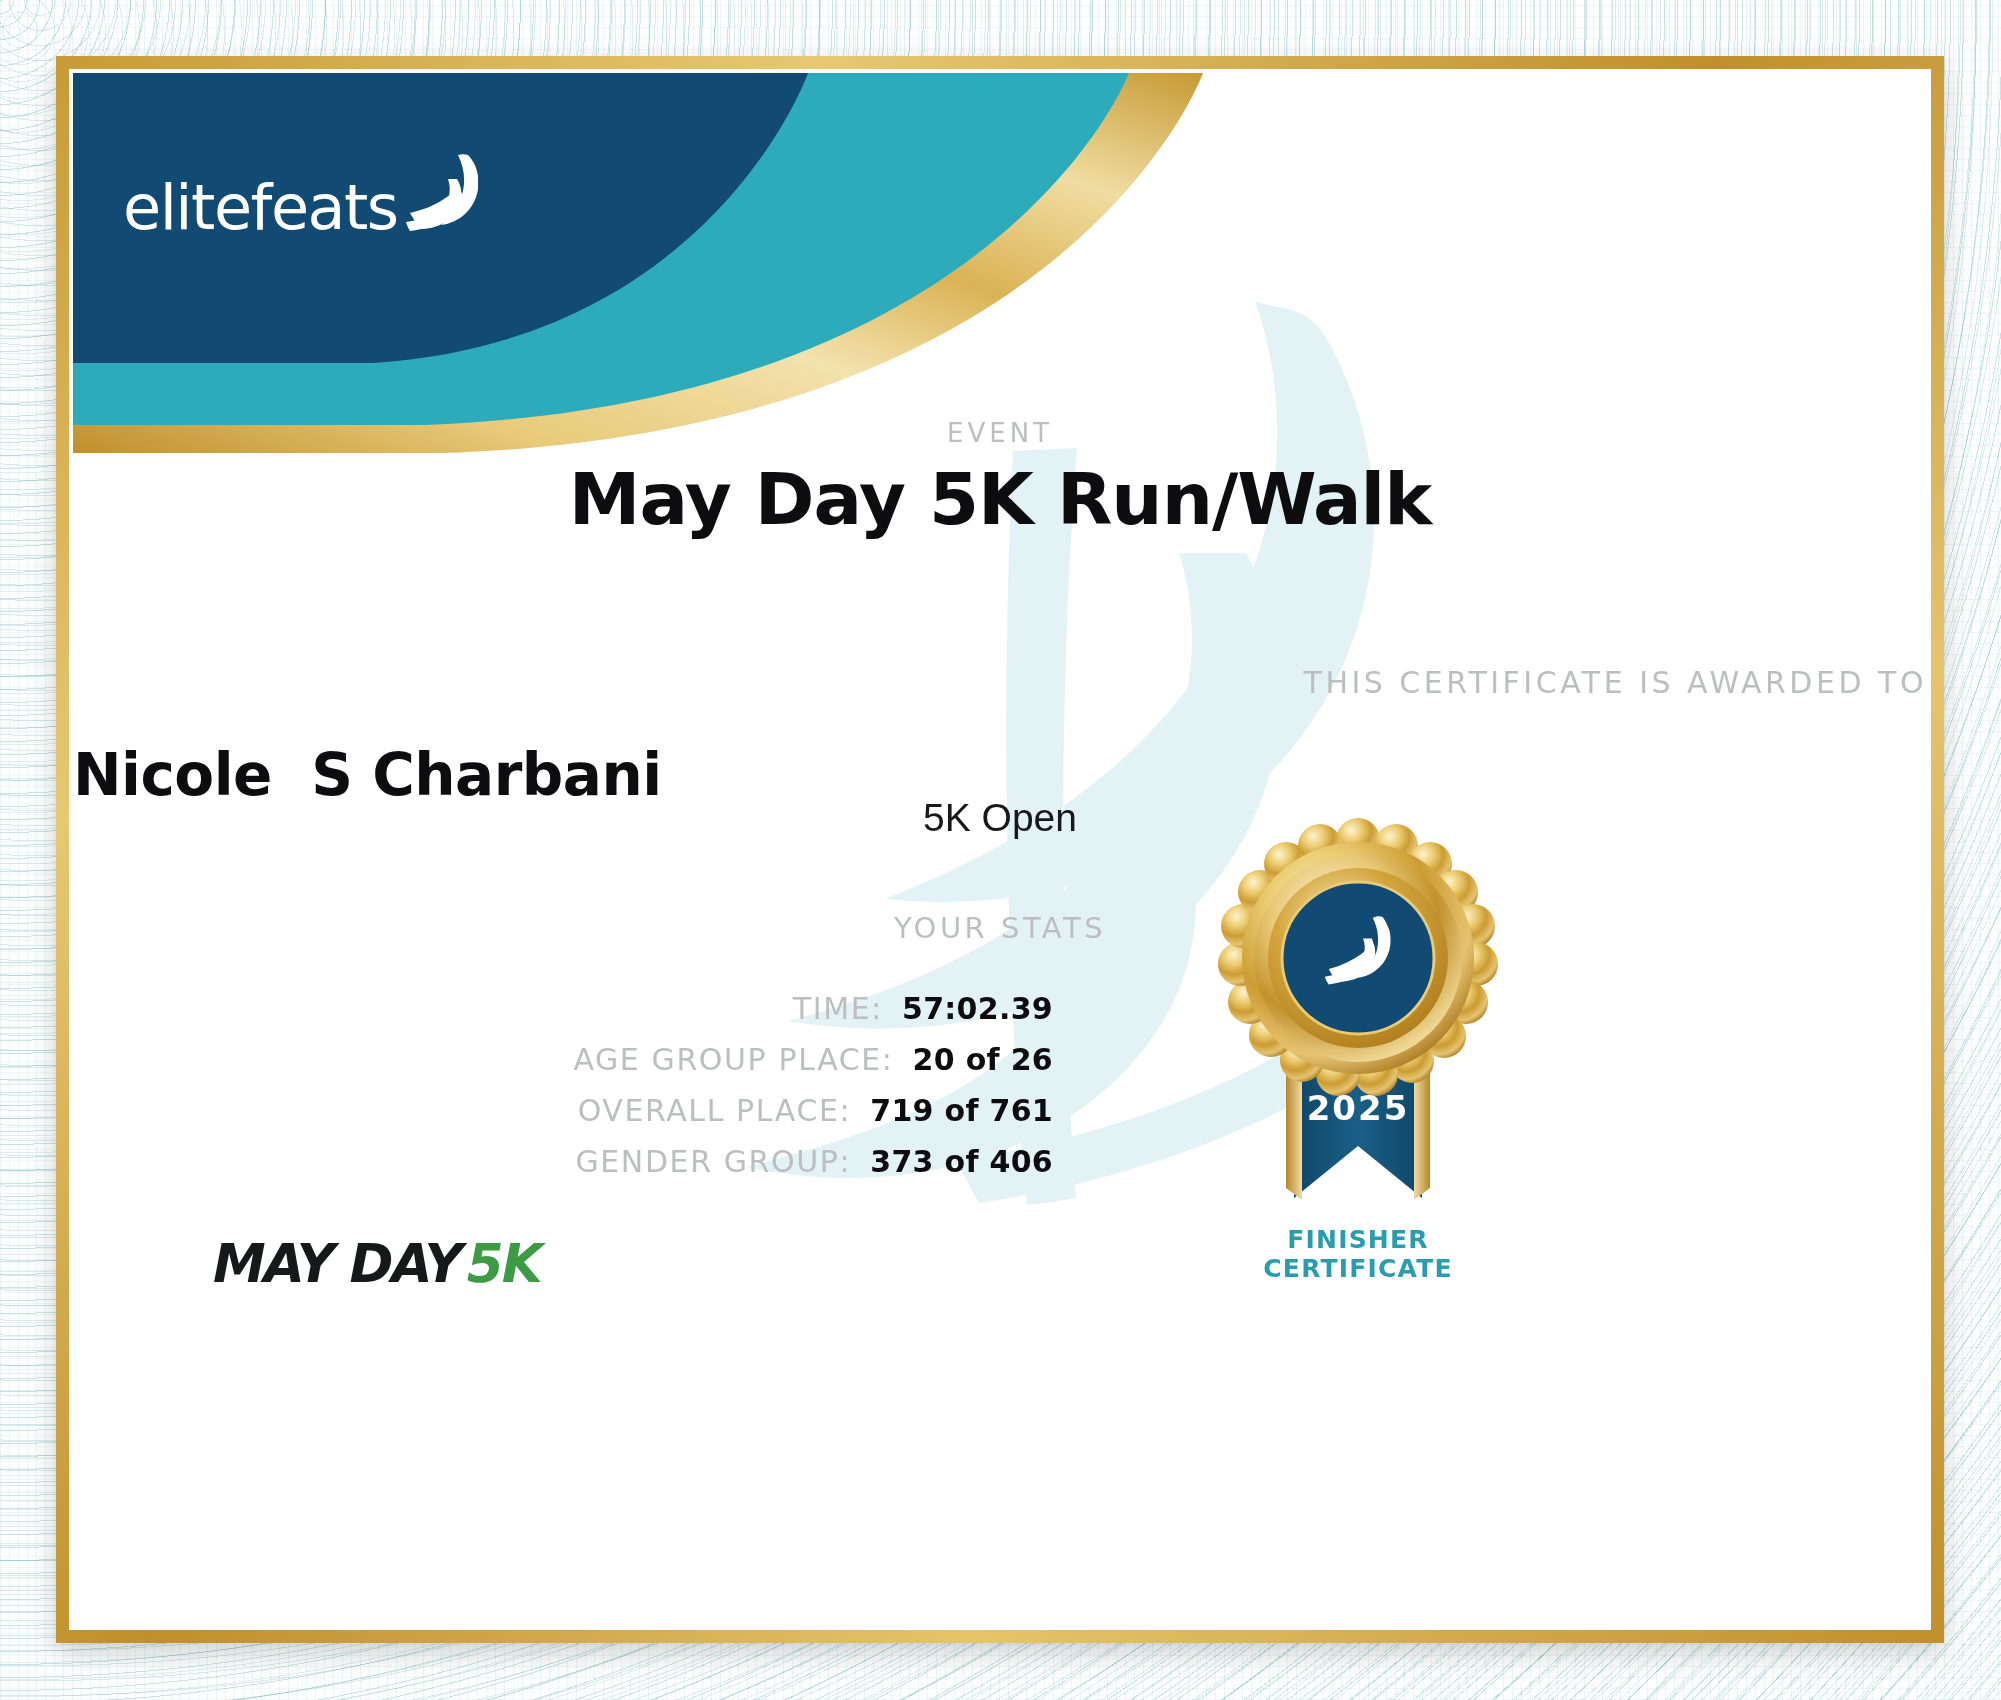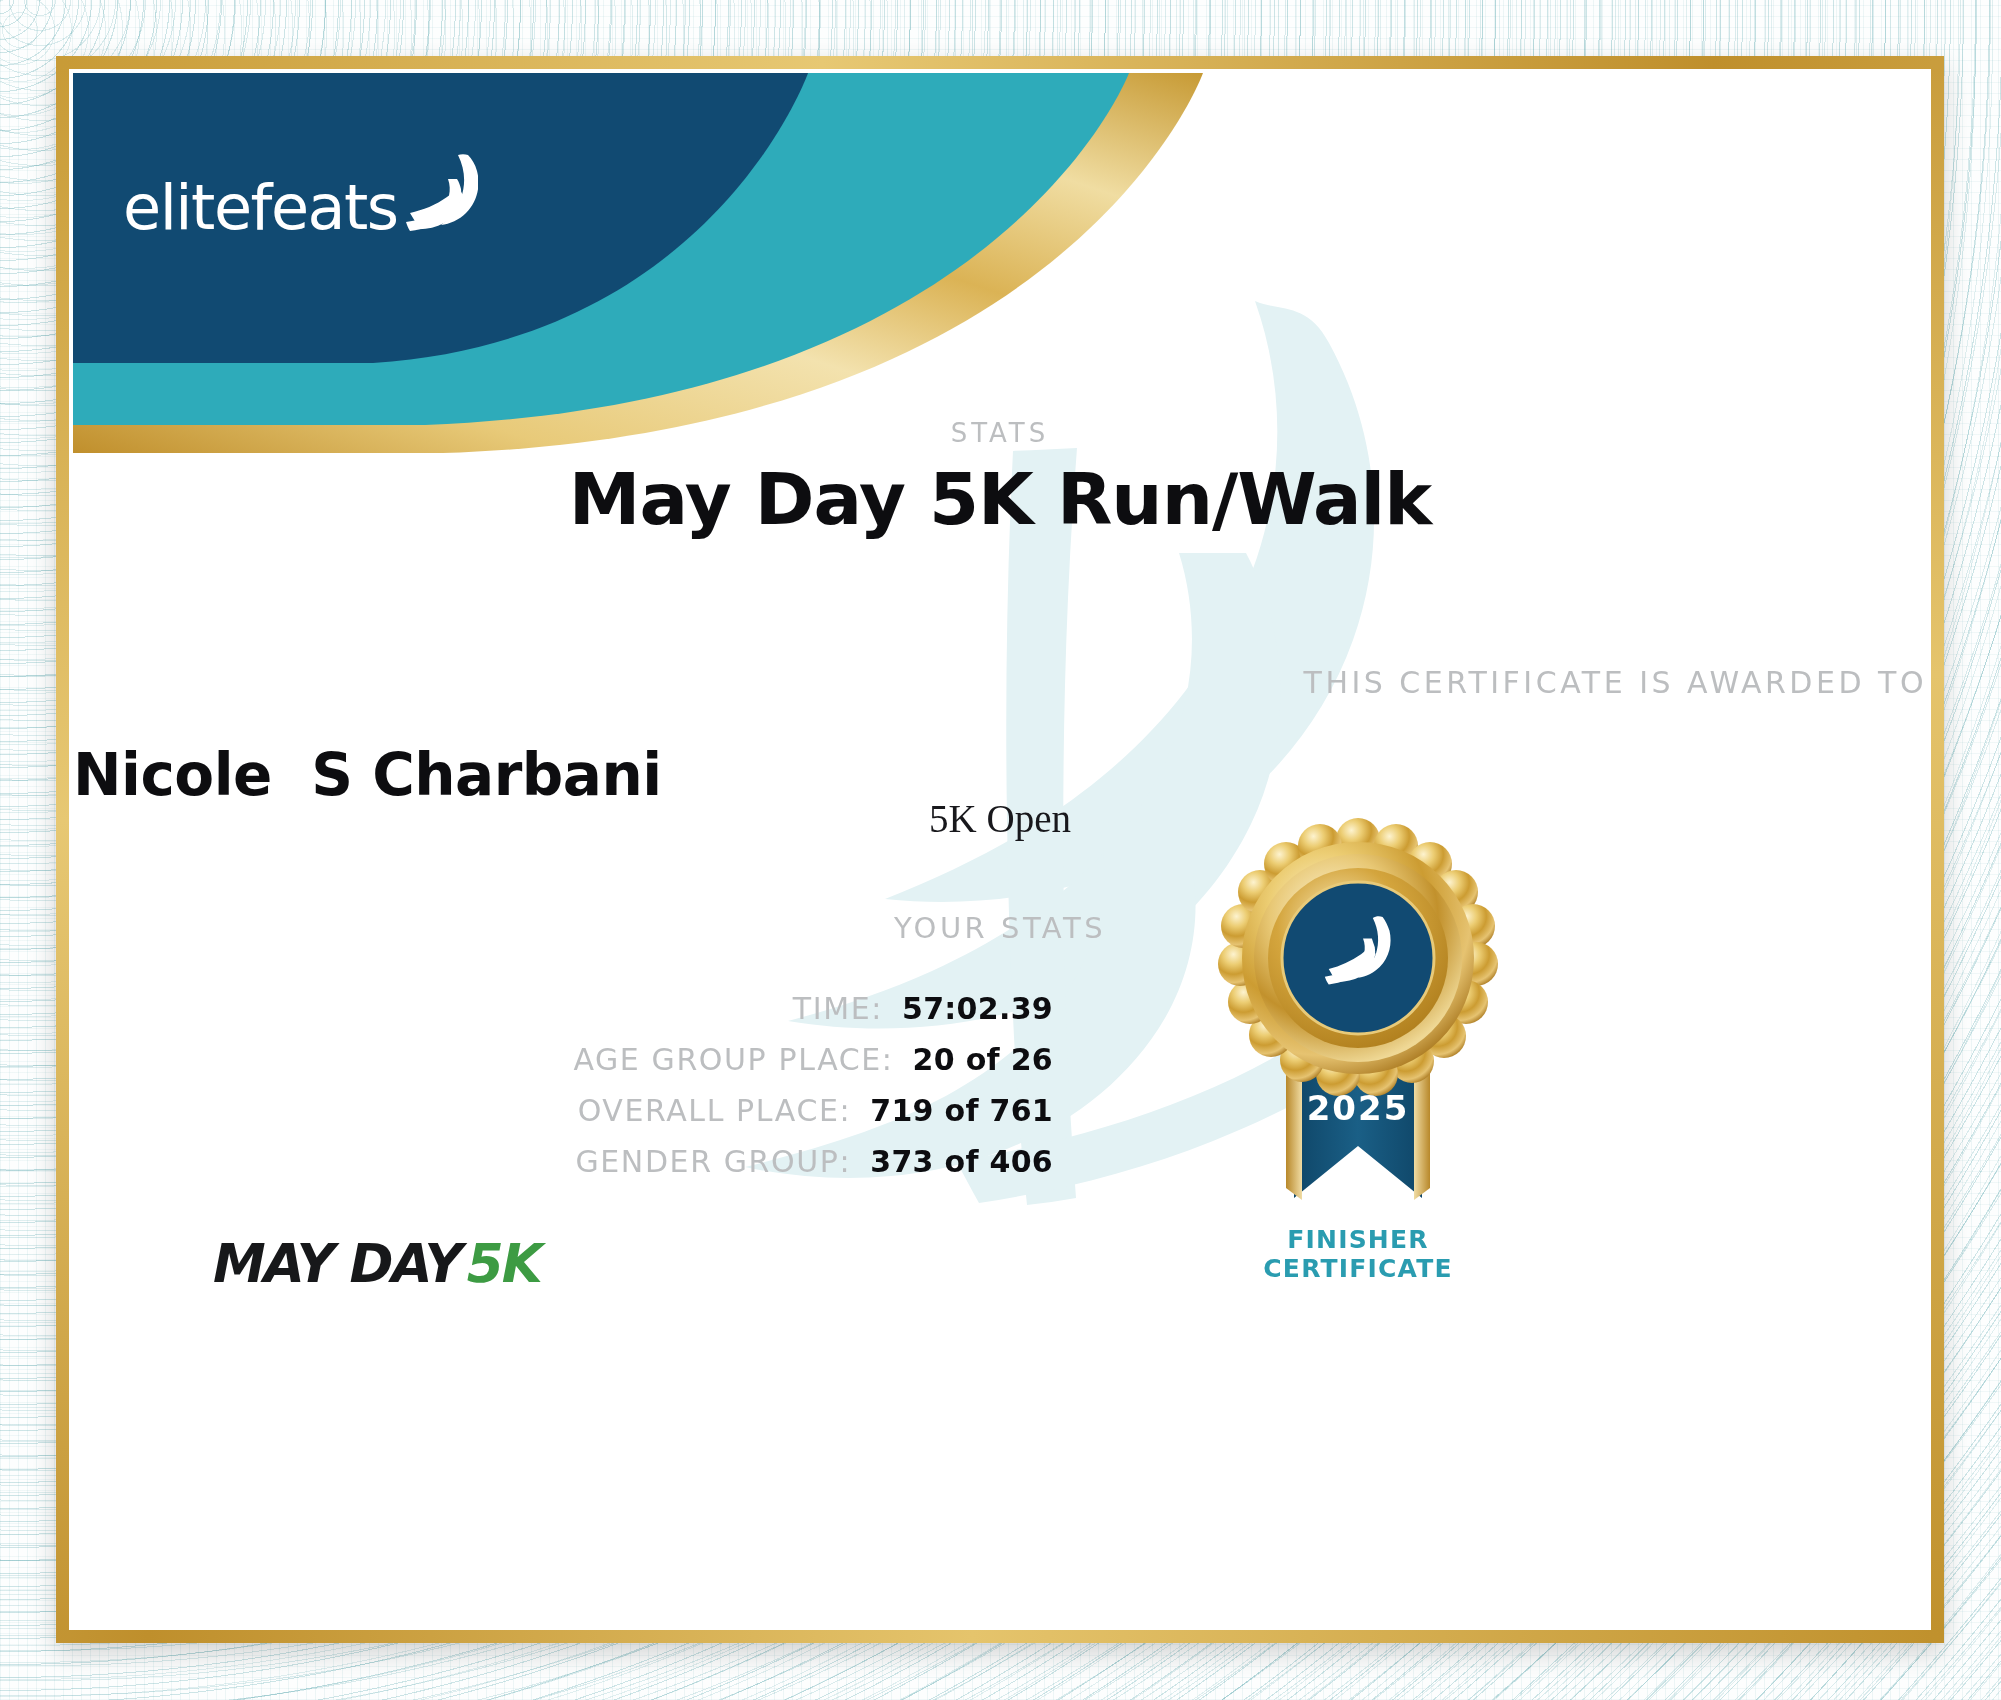--- a/index.html
+++ b/index.html
@@ -132,21 +132,21 @@
     font-weight:bold;
     font-size:58px;
     color:#0d0d10;
     letter-spacing:-0.5px;
     white-space:pre;
   }
   .division{
     position:absolute;
     left:0;right:0;top:723px;
     text-align:center;
-    font-family:Liberation Serif, serif;
+    font-family:Liberation Sans, sans-serif;
     font-weight:400;
     font-size:39px;
     color:#18181c;
     white-space:nowrap;
   }
   .lbl-stats{
     left:0;right:0;top:838px;
     text-align:center;
     font-size:29px;
     letter-spacing:3.5px;
@@ -263,21 +263,21 @@
         <g fill="#ffffff">
           <path d="M54 2c7 14 8 29 3 43-4 11-11 20-20 27 9-1 18-5 25-12 11-11 15-27 11-42-2-7-5-12-9-16-3-1-7-1-10 0z"></path>
           <path d="M44 26c4 11 1 23-7 32-7 8-17 14-27 18 10 1 21-1 30-6 12-7 19-20 17-34-1-4-2-7-4-10-3 0-6 0-9 0z"></path>
           <path d="M12 70c13-3 26-8 37-16 4-3 8-6 11-10-2-4-4-7-6-10-3 4-7 7-11 10-11 8-24 13-37 16 2 3 4 7 6 10z"></path>
           <path d="M6 78c14-2 28-6 41-13 3-2 6-4 9-6l-4-8c-3 2-6 4-10 6-13 6-26 10-40 12 1 3 2 6 4 9z"></path>
         </g>
       </svg>
     </div>
 
     <div class="content">
-      <div class="label lbl-event">STATS</div>
+      <div class="label lbl-event">EVENT</div>
       <div class="event-name">May Day 5K Run/Walk</div>
 
       <div class="label lbl-awarded">THIS CERTIFICATE IS AWARDED TO</div>
       <div class="recipient">Nicole  S Charbani</div>
       <div class="division">5K Open</div>
 
       <div class="label lbl-stats">YOUR STATS</div>
 
       <div class="stats">
         <div class="stat-row">

